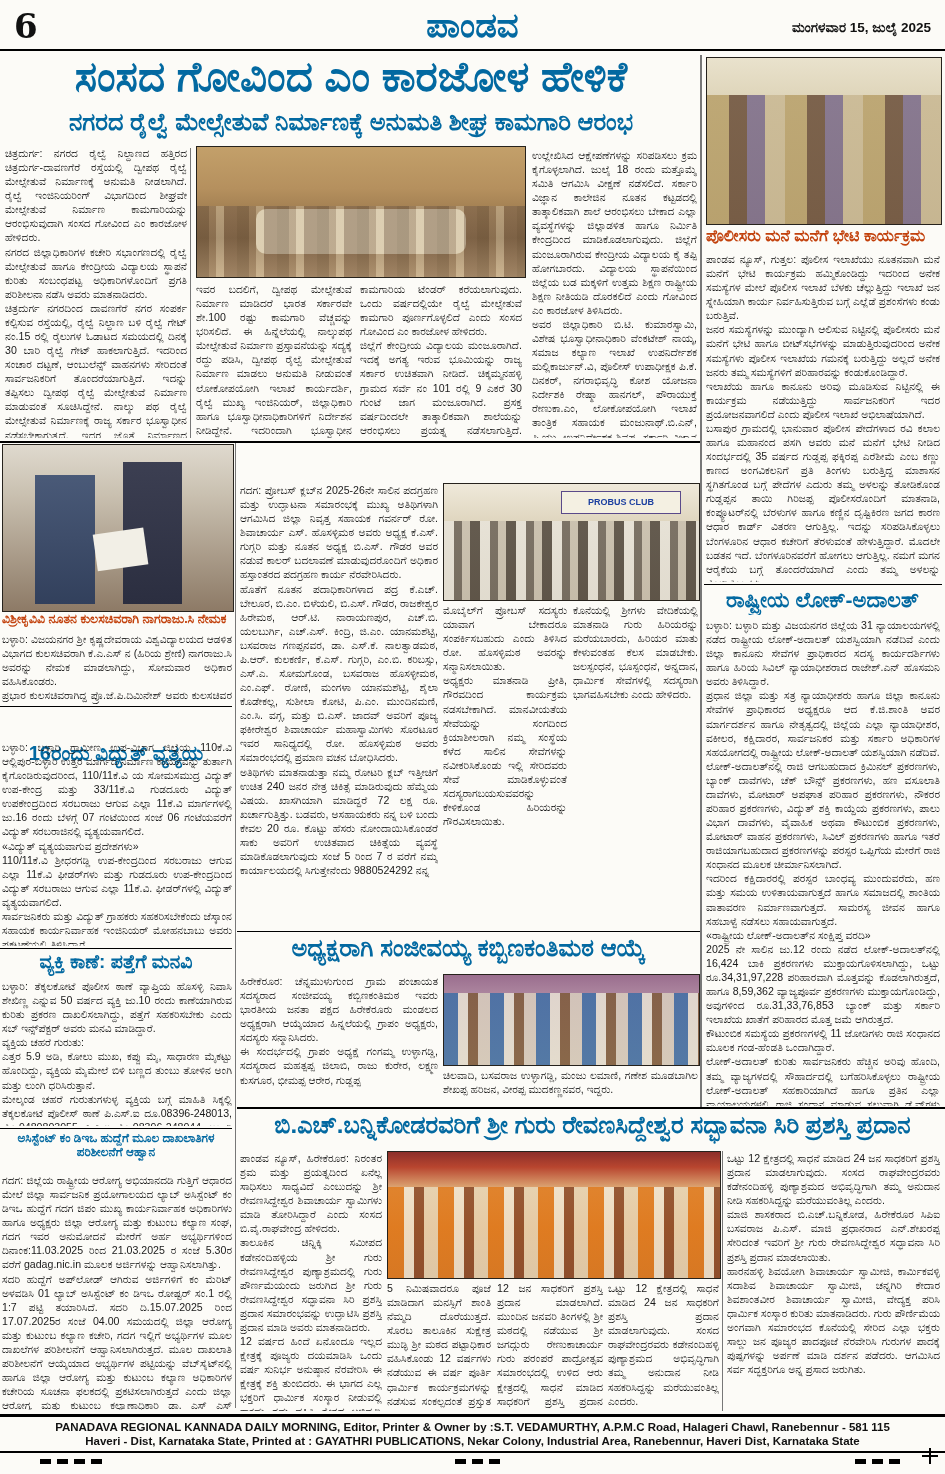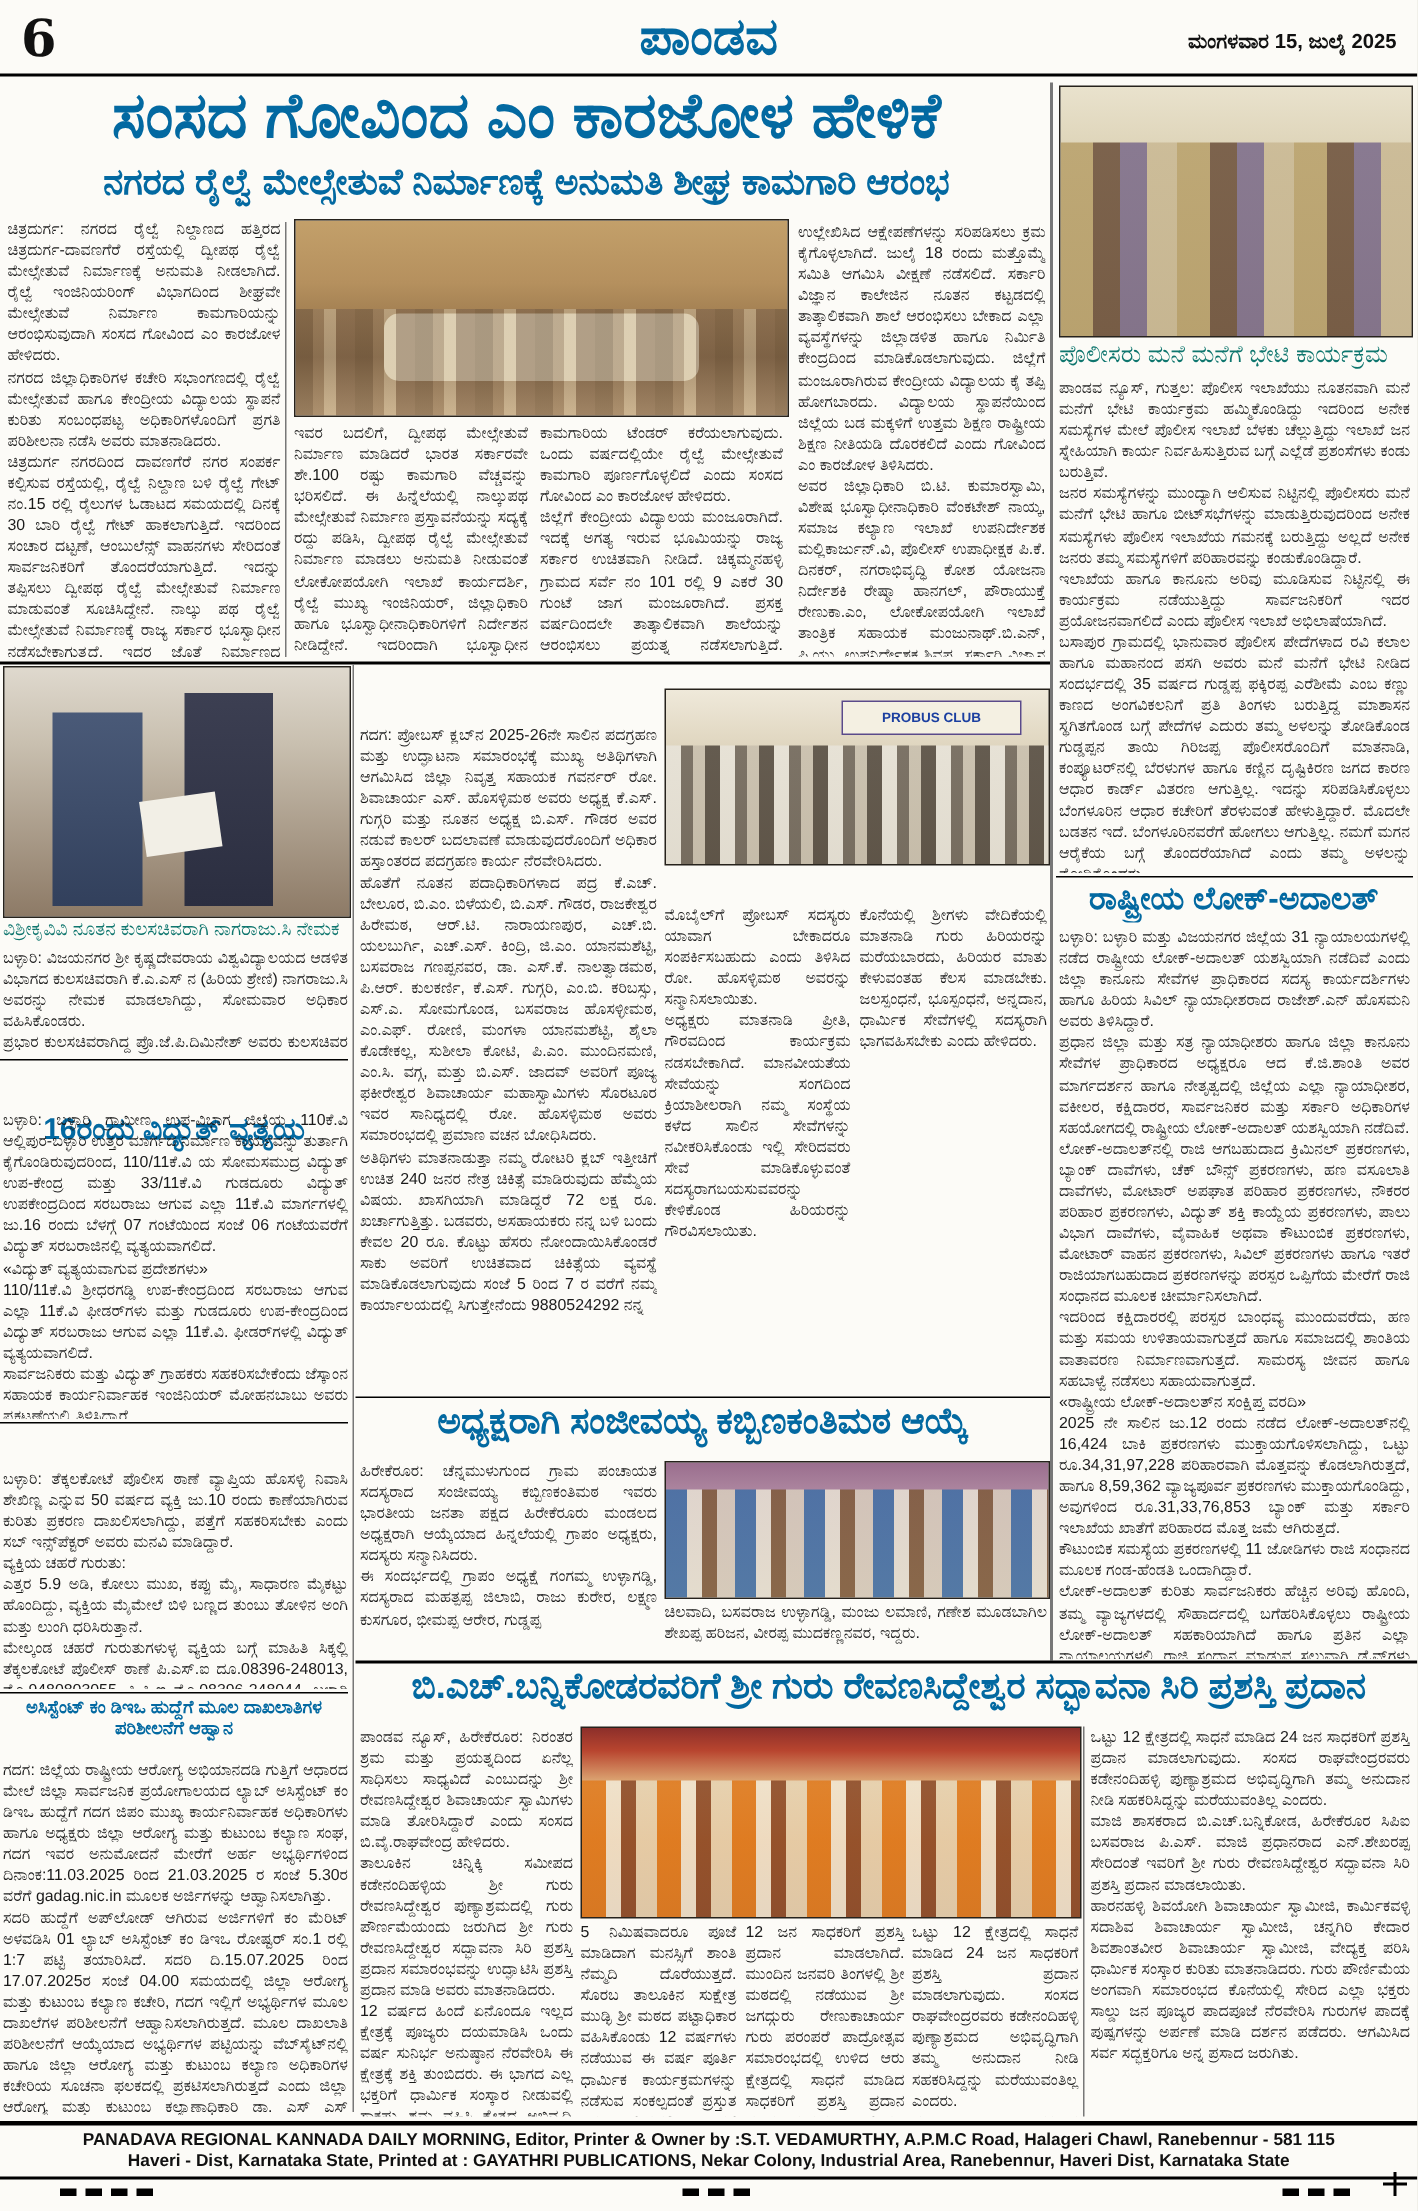--- a/index.html
+++ b/index.html
@@ -8,21 +8,21 @@
   .abs{position:absolute;}
   .rule{position:absolute;background:#000;}
   .rule-lt{position:absolute;background:#777;}
   .body-text{font-size:10.6px;line-height:1.33;text-align:justify;white-space:pre-line;
              overflow:hidden;color:#1a1a1a;}
   .headline{font-weight:bold;color:#0369a1;overflow:hidden;}
   .center{text-align:center;}
   .photo{position:absolute;border:1px solid #26221c;overflow:hidden;}
   .crowd{position:absolute;left:0;right:0;bottom:0;opacity:.85;
          background:repeating-linear-gradient(90deg,#5d4a3c 0 12px,#8a7460 12px 19px,#cfc2ab 19px 27px,#6e584a 27px 40px);}
-  .caption{font-weight:normal;color:#0f766e;overflow:hidden;}
+  .caption{font-weight:bold;color:#c2410c;overflow:hidden;}
   .pageno{font-family:"DejaVu Serif","Liberation Serif",serif;font-weight:bold;}
   .reg{position:absolute;display:flex;gap:6px;}
   .reg i{display:block;width:11px;height:5px;background:#000;}
   .crossmark{position:absolute;width:16px;height:16px;}
   .crossmark:before{content:"";position:absolute;left:7px;top:0;width:2px;height:16px;background:#000;}
   .crossmark:after{content:"";position:absolute;left:0;top:7px;width:16px;height:2px;background:#000;}
   .banner{position:absolute;background:#f4f0e2;border:1px solid #5a4a8a;color:#1b3fa0;
           font-weight:bold;font-size:9px;display:flex;align-items:center;justify-content:center;}
   .tableTop{position:absolute;background:#e8d9b8;border-radius:10px;}
 </style>
@@ -93,35 +93,36 @@
 ಪ್ರಭಾರ ಕುಲಸಚಿವರಾಗಿದ್ದ ಪ್ರೊ.ಜೆ.ಪಿ.ದಿಮಿನೇಶ್ ಅವರು ಕುಲಸಚಿವರ ಕಾರ್ಯಭಾರದಿಂದ ಬಿಡುಗಡೆ ಹೊಂದಿರುತ್ತಾರೆ ಎಂದು ತಿಳಿಸಿದೆ.</div>
 
   <div class="rule" style="left:0;top:706px;width:232px;height:1px;"></div>
   <div class="abs headline center" style="left:0;top:742px;width:232px;height:28px;font-size:20px;white-space:nowrap;">16ರಂದು ವಿದ್ಯುತ್ ವ್ಯತ್ಯಯ</div>
   <div class="abs body-text" style="left:2px;top:740px;width:230px;height:206px;">ಬಳ್ಳಾರಿ: ಬಳ್ಳಾರಿ ಗ್ರಾಮೀಣ ಉಪ-ವಿಭಾಗ ಜಿಲ್ಲೆಯ 110ಕೆ.ವಿ ಆಲ್ಲಿಪುರ-ಬಳ್ಳಾರಿ ಉತ್ತರ ಮಾರ್ಗದ ನಿರ್ಮಾಣ ಕಾರ್ಯವನ್ನು ತುರ್ತಾಗಿ ಕೈಗೊಂಡಿರುವುದರಿಂದ, 110/11ಕೆ.ವಿ ಯ ಸೋಮಸಮುದ್ರ ವಿದ್ಯುತ್ ಉಪ-ಕೇಂದ್ರ ಮತ್ತು 33/11ಕೆ.ವಿ ಗುಡದೂರು ವಿದ್ಯುತ್ ಉಪಕೇಂದ್ರದಿಂದ ಸರಬರಾಜು ಆಗುವ ಎಲ್ಲಾ 11ಕೆ.ವಿ ಮಾರ್ಗಗಳಲ್ಲಿ ಜು.16 ರಂದು ಬೆಳಗ್ಗೆ 07 ಗಂಟೆಯಿಂದ ಸಂಜೆ 06 ಗಂಟೆಯವರೆಗೆ ವಿದ್ಯುತ್ ಸರಬರಾಜಿನಲ್ಲಿ ವ್ಯತ್ಯಯವಾಗಲಿದೆ.
 «ವಿದ್ಯುತ್ ವ್ಯತ್ಯಯವಾಗುವ ಪ್ರದೇಶಗಳು»
 110/11ಕೆ.ವಿ ಶ್ರೀಧರಗಡ್ಡಿ ಉಪ-ಕೇಂದ್ರದಿಂದ ಸರಬರಾಜು ಆಗುವ ಎಲ್ಲಾ 11ಕೆ.ವಿ ಫೀಡರ್‌ಗಳು ಮತ್ತು ಗುಡದೂರು ಉಪ-ಕೇಂದ್ರದಿಂದ ವಿದ್ಯುತ್ ಸರಬರಾಜು ಆಗುವ ಎಲ್ಲಾ 11ಕೆ.ವಿ. ಫೀಡರ್‌ಗಳಲ್ಲಿ ವಿದ್ಯುತ್ ವ್ಯತ್ಯಯವಾಗಲಿದೆ.
 ಸಾರ್ವಜನಿಕರು ಮತ್ತು ವಿದ್ಯುತ್ ಗ್ರಾಹಕರು ಸಹಕರಿಸಬೇಕೆಂದು ಜೆಸ್ಕಾಂನ ಸಹಾಯಕ ಕಾರ್ಯನಿರ್ವಾಹಕ ಇಂಜಿನಿಯರ್ ಮೋಹನಬಾಬು ಅವರು ಪ್ರಕಟಣೆಯಲ್ಲಿ ತಿಳಿಸಿದ್ದಾರೆ.</div>
 
   <div class="rule" style="left:0;top:948px;width:232px;height:1px;"></div>
+  <div class="abs headline center" style="left:0;top:951px;width:232px;height:26px;font-size:19px;white-space:nowrap;">ವ್ಯಕ್ತಿ ಕಾಣೆ: ಪತ್ತೆಗೆ ಮನವಿ</div>
   <div class="abs body-text" style="left:2px;top:979px;width:230px;height:147px;">ಬಳ್ಳಾರಿ: ತೆಕ್ಕಲಕೋಟೆ ಪೊಲೀಸ ಠಾಣೆ ವ್ಯಾಪ್ತಿಯ ಹೊಸಳ್ಳಿ ನಿವಾಸಿ ಶೇಖಿಣ್ಣ ಎನ್ನುವ 50 ವರ್ಷದ ವ್ಯಕ್ತಿ ಜು.10 ರಂದು ಕಾಣೆಯಾಗಿರುವ ಕುರಿತು ಪ್ರಕರಣ ದಾಖಲಿಸಲಾಗಿದ್ದು, ಪತ್ತೆಗೆ ಸಹಕರಿಸಬೇಕು ಎಂದು ಸಬ್ ಇನ್ಸ್‌ಪೆಕ್ಟರ್ ಅವರು ಮನವಿ ಮಾಡಿದ್ದಾರೆ.
 ವ್ಯಕ್ತಿಯ ಚಹರೆ ಗುರುತು:
 ಎತ್ತರ 5.9 ಅಡಿ, ಕೋಲು ಮುಖ, ಕಪ್ಪು ಮೈ, ಸಾಧಾರಣ ಮೈಕಟ್ಟು ಹೊಂದಿದ್ದು, ವ್ಯಕ್ತಿಯ ಮೈಮೇಲೆ ಬಿಳಿ ಬಣ್ಣದ ತುಂಬು ತೋಳಿನ ಅಂಗಿ ಮತ್ತು ಲುಂಗಿ ಧರಿಸಿರುತ್ತಾನೆ.
 ಮೇಲ್ಕಂಡ ಚಹರೆ ಗುರುತುಗಳುಳ್ಳ ವ್ಯಕ್ತಿಯ ಬಗ್ಗೆ ಮಾಹಿತಿ ಸಿಕ್ಕಲ್ಲಿ ತೆಕ್ಕಲಕೋಟೆ ಪೊಲೀಸ್ ಠಾಣೆ ಪಿ.ಎಸ್.ಐ ದೂ.08396-248013, ಮೊ.9480803055, ಸಿ.ಪಿ.ಐ ಮೊ.08396-248044, ಬಳ್ಳಾರಿ ಗ್ರಾಮೀಣ ಉಪ ವಿಭಾಗ ಡಿ.ಎಸ್.ಪಿ ದೂ.08392-276000, ಎಸ್.ಪಿ ದೂ.08392-258400 ಗೆ ಸಂಪರ್ಕಿಸುವಂತೆ ಪ್ರಕಟಣೆಯಲ್ಲಿ ತಿಳಿಸಿದ್ದಾರೆ.</div>
 
   <div class="rule" style="left:0;top:1128px;width:232px;height:1px;"></div>
   <div class="abs headline center" style="left:2px;top:1131px;width:228px;height:40px;font-size:12px;line-height:1.2;">ಅಸಿಸ್ಟೆಂಟ್ ಕಂ ಡಿಇಒ ಹುದ್ದೆಗೆ ಮೂಲ ದಾಖಲಾತಿಗಳ ಪರಿಶೀಲನೆಗೆ ಆಹ್ವಾನ</div>
   <div class="abs body-text" style="left:2px;top:1173px;width:230px;height:237px;">ಗದಗ: ಜಿಲ್ಲೆಯ ರಾಷ್ಟ್ರೀಯ ಆರೋಗ್ಯ ಅಭಿಯಾನದಡಿ ಗುತ್ತಿಗೆ ಆಧಾರದ ಮೇಲೆ ಜಿಲ್ಲಾ ಸಾರ್ವಜನಿಕ ಪ್ರಯೋಗಾಲಯದ ಲ್ಯಾಬ್ ಅಸಿಸ್ಟೆಂಟ್ ಕಂ ಡಿಇಒ ಹುದ್ದೆಗೆ ಗದಗ ಜಿಪಂ ಮುಖ್ಯ ಕಾರ್ಯನಿರ್ವಾಹಕ ಅಧಿಕಾರಿಗಳು ಹಾಗೂ ಅಧ್ಯಕ್ಷರು ಜಿಲ್ಲಾ ಆರೋಗ್ಯ ಮತ್ತು ಕುಟುಂಬ ಕಲ್ಯಾಣ ಸಂಘ, ಗದಗ ಇವರ ಅನುಮೋದನೆ ಮೇರೆಗೆ ಅರ್ಹ ಅಭ್ಯರ್ಥಿಗಳಿಂದ ದಿನಾಂಕ:11.03.2025 ರಿಂದ 21.03.2025 ರ ಸಂಜೆ 5.30ರ ವರೆಗೆ gadag.nic.in ಮೂಲಕ ಅರ್ಜಿಗಳನ್ನು ಆಹ್ವಾನಿಸಲಾಗಿತ್ತು.
 ಸದರಿ ಹುದ್ದೆಗೆ ಅಪ್‌ಲೋಡ್ ಆಗಿರುವ ಅರ್ಜಿಗಳಿಗೆ ಕಂ ಮೆರಿಟ್ ಅಳವಡಿಸಿ 01 ಲ್ಯಾಬ್ ಅಸಿಸ್ಟೆಂಟ್ ಕಂ ಡಿಇಒ ರೋಷ್ಟರ್ ಸಂ.1 ರಲ್ಲಿ 1:7 ಪಟ್ಟಿ ತಯಾರಿಸಿದೆ. ಸದರಿ ದಿ.15.07.2025 ರಿಂದ 17.07.2025ರ ಸಂಜೆ 04.00 ಸಮಯದಲ್ಲಿ ಜಿಲ್ಲಾ ಆರೋಗ್ಯ ಮತ್ತು ಕುಟುಂಬ ಕಲ್ಯಾಣ ಕಚೇರಿ, ಗದಗ ಇಲ್ಲಿಗೆ ಅಭ್ಯರ್ಥಿಗಳ ಮೂಲ ದಾಖಲೆಗಳ ಪರಿಶೀಲನೆಗೆ ಆಹ್ವಾನಿಸಲಾಗಿರುತ್ತದೆ. ಮೂಲ ದಾಖಲಾತಿ ಪರಿಶೀಲನೆಗೆ ಆಯ್ಕೆಯಾದ ಅಭ್ಯರ್ಥಿಗಳ ಪಟ್ಟಿಯನ್ನು ವೆಬ್‌ಸೈಟ್‌ನಲ್ಲಿ ಹಾಗೂ ಜಿಲ್ಲಾ ಆರೋಗ್ಯ ಮತ್ತು ಕುಟುಂಬ ಕಲ್ಯಾಣ ಅಧಿಕಾರಿಗಳ ಕಚೇರಿಯ ಸೂಚನಾ ಫಲಕದಲ್ಲಿ ಪ್ರಕಟಿಸಲಾಗಿರುತ್ತದೆ ಎಂದು ಜಿಲ್ಲಾ ಆರೋಗ್ಯ ಮತ್ತು ಕುಟುಂಬ ಕಲ್ಯಾಣಾಧಿಕಾರಿ ಡಾ. ಎಸ್ ಎಸ್ ನೀಲಗುಂದ ಅವರು ತಿಳಿಸಿದ್ದಾರೆ.</div>
 
   <div class="abs body-text" style="left:240px;top:483px;width:198px;height:447px;">ಗದಗ: ಪ್ರೋಬಸ್ ಕ್ಲಬ್‌ನ 2025-26ನೇ ಸಾಲಿನ ಪದಗ್ರಹಣ ಮತ್ತು ಉದ್ಘಾಟನಾ ಸಮಾರಂಭಕ್ಕೆ ಮುಖ್ಯ ಅತಿಥಿಗಳಾಗಿ ಆಗಮಿಸಿದ ಜಿಲ್ಲಾ ನಿವೃತ್ತ ಸಹಾಯಕ ಗವರ್ನರ್ ರೋ. ಶಿವಾಚಾರ್ಯ ಎಸ್. ಹೊಸಳ್ಳಿಮಠ ಅವರು ಅಧ್ಯಕ್ಷ ಕೆ.ಎಸ್. ಗುಗ್ಗರಿ ಮತ್ತು ನೂತನ ಅಧ್ಯಕ್ಷ ಬಿ.ಎಸ್. ಗೌಡರ ಅವರ ನಡುವೆ ಕಾಲರ್ ಬದಲಾವಣೆ ಮಾಡುವುದರೊಂದಿಗೆ ಅಧಿಕಾರ ಹಸ್ತಾಂತರದ ಪದಗ್ರಹಣ ಕಾರ್ಯ ನೆರವೇರಿಸಿದರು.
 ಹೊತೆಗೆ ನೂತನ ಪದಾಧಿಕಾರಿಗಳಾದ ಪದ್ರ ಕೆ.ಎಚ್. ಬೇಲೂರ, ಬಿ.ಎಂ. ಬಿಳೆಯಲಿ, ಬಿ.ಎಸ್. ಗೌಡರ, ರಾಜಕೇಶ್ವರ ಹಿರೇಮಠ, ಆರ್.ಟಿ. ನಾರಾಯಣಪುರ, ಎಚ್.ಬಿ. ಯಲಬುರ್ಗಿ, ಎಚ್.ಎಸ್. ಕಿಂದ್ರಿ, ಜಿ.ಎಂ. ಯಾನಮಶೆಟ್ಟಿ, ಬಸವರಾಜ ಗಣಪ್ಪನವರ, ಡಾ. ಎಸ್.ಕೆ. ನಾಲತ್ವಾಡಮಠ, ಪಿ.ಆರ್. ಕುಲಕರ್ಣಿ, ಕೆ.ಎಸ್. ಗುಗ್ಗರಿ, ಎಂ.ಬಿ. ಕರಿಬಸ್ಸು, ಎಸ್.ಎ. ಸೋಮಗೊಂಡ, ಬಸವರಾಜ ಹೊಸಳ್ಳೀಮಠ, ಎಂ.ಎಫ್. ರೋಣಿ, ಮಂಗಳಾ ಯಾನಮಶೆಟ್ಟಿ, ಶೈಲಾ ಕೊಡೇಕಲ್ಲ, ಸುಶೀಲಾ ಕೋಟಿ, ಪಿ.ಎಂ. ಮುಂದಿನಮಣಿ, ಎಂ.ಸಿ. ವಗ್ಗ, ಮತ್ತು ಬಿ.ಎಸ್. ಜಾದವ್ ಅವರಿಗೆ ಪೂಜ್ಯ ಫಕೀರೇಶ್ವರ ಶಿವಾಚಾರ್ಯ ಮಹಾಸ್ವಾಮಿಗಳು ಸೊರಟೂರ ಇವರ ಸಾನಿಧ್ಯದಲ್ಲಿ ರೋ. ಹೊಸಳ್ಳಿಮಠ ಅವರು ಸಮಾರಂಭದಲ್ಲಿ ಪ್ರಮಾಣ ವಚನ ಬೋಧಿಸಿದರು.
 ಅತಿಥಿಗಳು ಮಾತನಾಡುತ್ತಾ ನಮ್ಮ ರೋಟರಿ ಕ್ಲಬ್ ಇತ್ತೀಚಿಗೆ ಉಚಿತ 240 ಜನರ ನೇತ್ರ ಚಿಕಿತ್ಸೆ ಮಾಡಿರುವುದು ಹೆಮ್ಮೆಯ ವಿಷಯ. ಖಾಸಗಿಯಾಗಿ ಮಾಡಿದ್ದರೆ 72 ಲಕ್ಷ ರೂ. ಖರ್ಚಾಗುತ್ತಿತ್ತು. ಬಡವರು, ಅಸಹಾಯಕರು ನನ್ನ ಬಳಿ ಬಂದು ಕೇವಲ 20 ರೂ. ಕೊಟ್ಟು ಹೆಸರು ನೋಂದಾಯಿಸಿಕೊಂಡರೆ ಸಾಕು ಅವರಿಗೆ ಉಚಿತವಾದ ಚಿಕಿತ್ಸೆಯ ವ್ಯವಸ್ಥೆ ಮಾಡಿಕೊಡಲಾಗುವುದು ಸಂಜೆ 5 ರಿಂದ 7 ರ ವರೆಗೆ ನಮ್ಮ ಕಾರ್ಯಾಲಯದಲ್ಲಿ ಸಿಗುತ್ತೇನೆಂದು 9880524292 ನನ್ನ</div>
 
-  <div class="photo" style="left:443px;top:459px;width:255px;height:116px;background:linear-gradient(180deg,#efe9da 0%,#ded4bd 35%,#b7a98d 100%);">
+  <div class="photo" style="left:443px;top:483px;width:255px;height:116px;background:linear-gradient(180deg,#efe9da 0%,#ded4bd 35%,#b7a98d 100%);">
     <div class="banner" style="left:46%;top:6%;width:46%;height:18%;">PROBUS CLUB</div>
     <div class="crowd" style="height:68%;background:repeating-linear-gradient(90deg,#e8e4da 0 10px,#6b6257 10px 18px,#c8bfae 18px 26px,#4f463c 26px 36px);"></div>
   </div>
   <div class="abs body-text" style="left:573px;top:603px;width:125px;height:327px;">ಕೊನೆಯಲ್ಲಿ ಶ್ರೀಗಳು ವೇದಿಕೆಯಲ್ಲಿ ಮಾತನಾಡಿ ಗುರು ಹಿರಿಯರನ್ನು ಮರೆಯಬಾರದು, ಹಿರಿಯರ ಮಾತು ಕೇಳುವಂತಹ ಕೆಲಸ ಮಾಡಬೇಕು. ಜಲಸ್ಪಂಧನೆ, ಭೂಸ್ಪಂಧನೆ, ಅನ್ನದಾನ, ಧಾರ್ಮಿಕ ಸೇವೆಗಳಲ್ಲಿ ಸದಸ್ಯರಾಗಿ ಭಾಗವಹಿಸಬೇಕು ಎಂದು ಹೇಳಿದರು.</div>
   <div class="abs body-text" style="left:443px;top:603px;width:124px;height:327px;">ಮೊಬೈಲ್‌ಗೆ ಪ್ರೋಬಸ್ ಸದಸ್ಯರು ಯಾವಾಗ ಬೇಕಾದರೂ ಸಂಪರ್ಕಿಸಬಹುದು ಎಂದು ತಿಳಿಸಿದ ರೋ. ಹೊಸಳ್ಳಿಮಠ ಅವರನ್ನು ಸನ್ಮಾನಿಸಲಾಯಿತು.
 ಅಧ್ಯಕ್ಷರು ಮಾತನಾಡಿ ಪ್ರೀತಿ, ಗೌರವದಿಂದ ಕಾರ್ಯಕ್ರಮ ನಡಸಬೇಕಾಗಿದೆ. ಮಾನವೀಯತೆಯ ಸೇವೆಯನ್ನು ಸಂಗದಿಂದ ಕ್ರಿಯಾಶೀಲರಾಗಿ ನಮ್ಮ ಸಂಸ್ಥೆಯ ಕಳೆದ ಸಾಲಿನ ಸೇವೆಗಳನ್ನು ನವೀಕರಿಸಿಕೊಂಡು ಇಲ್ಲಿ ಸೇರಿದವರು ಸೇವೆ ಮಾಡಿಕೊಳ್ಳುವಂತೆ ಸದಸ್ಯರಾಗಬಯಸುವವರನ್ನು ಕೇಳಿಕೊಂಡ ಹಿರಿಯರನ್ನು ಗೌರವಿಸಲಾಯಿತು.</div>
 
   <div class="rule" style="left:237px;top:931px;width:463px;height:1px;"></div>
 
   <div class="abs headline center" style="left:239px;top:934px;width:459px;height:36px;font-size:24px;white-space:nowrap;">ಅಧ್ಯಕ್ಷರಾಗಿ ಸಂಜೀವಯ್ಯ ಕಬ್ಬಿಣಕಂತಿಮಠ ಆಯ್ಕೆ</div>

